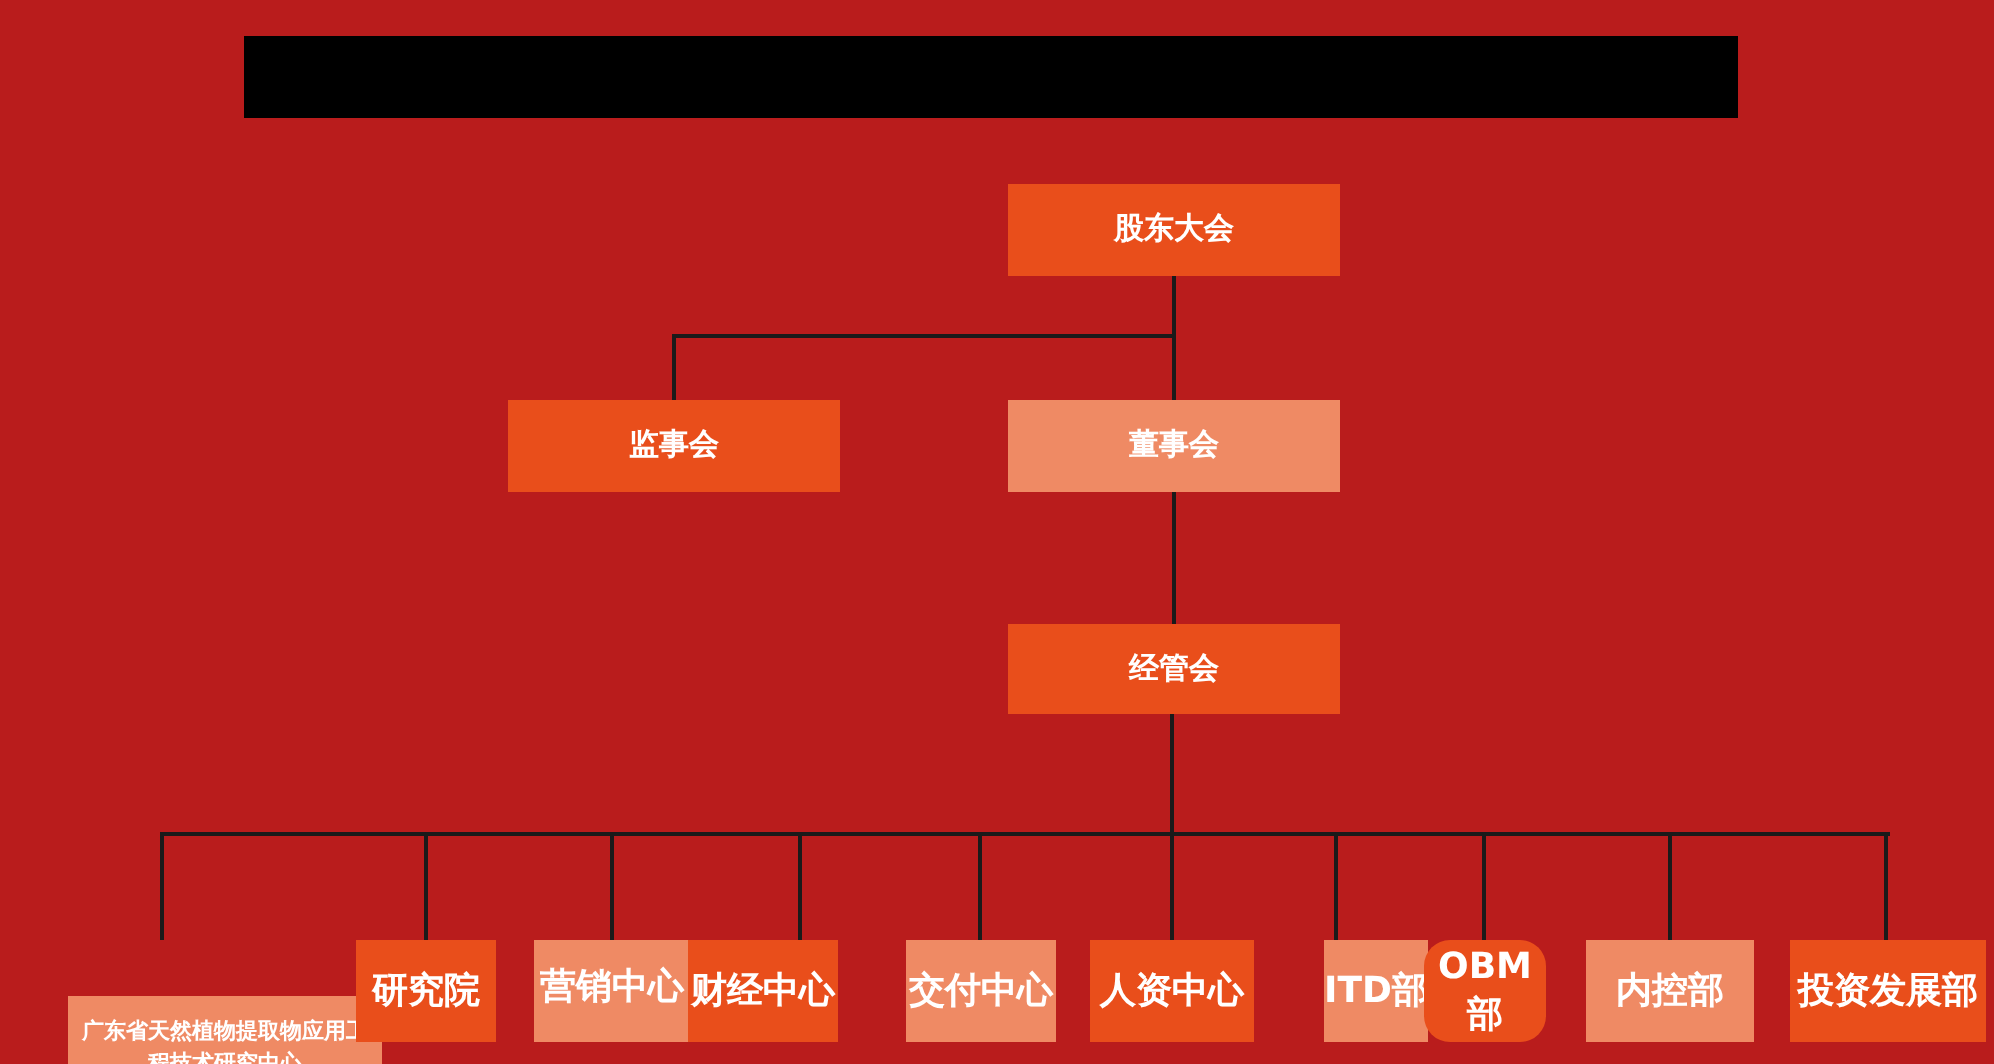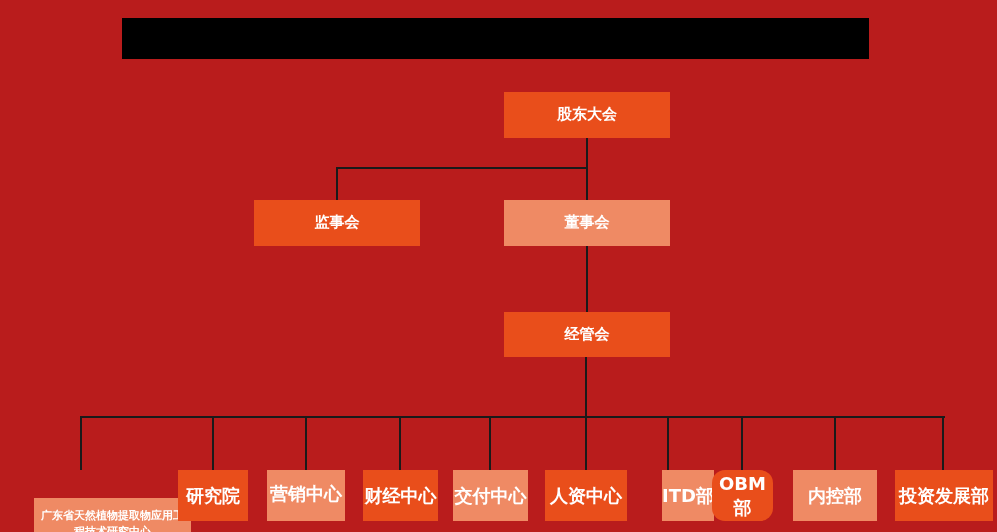--- a/index.html
+++ b/index.html
@@ -48,21 +48,21 @@
   
   #n-supervisors  { left: 254px; top: 200px; width: 166px; height: 46px; }
   #n-directors    { left: 504px; top: 200px; width: 166px; height: 46px; }
   
   #n-management   { left: 504px; top: 312px; width: 166px; height: 45px; }
   
   .node.small { font-size: 18px; }
   #b1  { left: 3px;   top: 498px; width: 157px; height: 51px; font-size: 11px; line-height: 1.45; padding: 0 4px; margin-left: 31px; }
   #b2  { left: 178px; top: 470px; width: 70px;  height: 51px; }
   #b3  { left: 267px; top: 470px; width: 78px;  height: 51px; font-family: Liberation Mono, monospace; }
-  #b4  { left: 363px; top: 470px; width: 75px;  height: 51px; }
+  #b4  { left: 344px; top: 470px; width: 75px;  height: 51px; }
   #b5  { left: 453px; top: 470px; width: 75px;  height: 51px; }
   #b6  { left: 545px; top: 470px; width: 82px;  height: 51px; align-items: center; }
   #b7  { left: 642px; top: 470px; width: 52px;  height: 51px; margin-left: 20px; }
   #b8  { left: 712px; top: 470px; width: 61px;  height: 51px; border-radius: 13px; }
   #b9  { left: 793px; top: 470px; width: 84px;  height: 51px; }
   #b10 { left: 895px; top: 470px; width: 98px;  height: 51px; }
 
   
   #l-stem-top      { left: 586px; top: 138px; width: 2px;   height: 30px; }
   #l-h-upper       { left: 336px; top: 167px; width: 252px; height: 2px;  }

